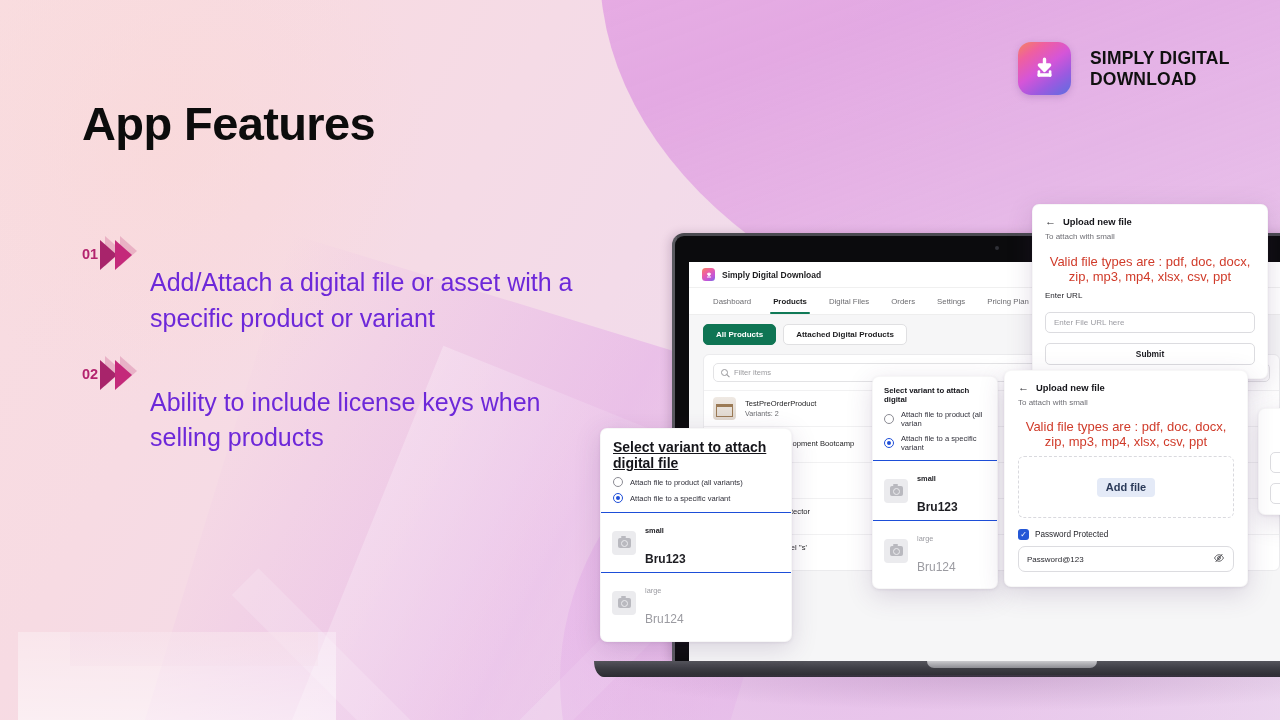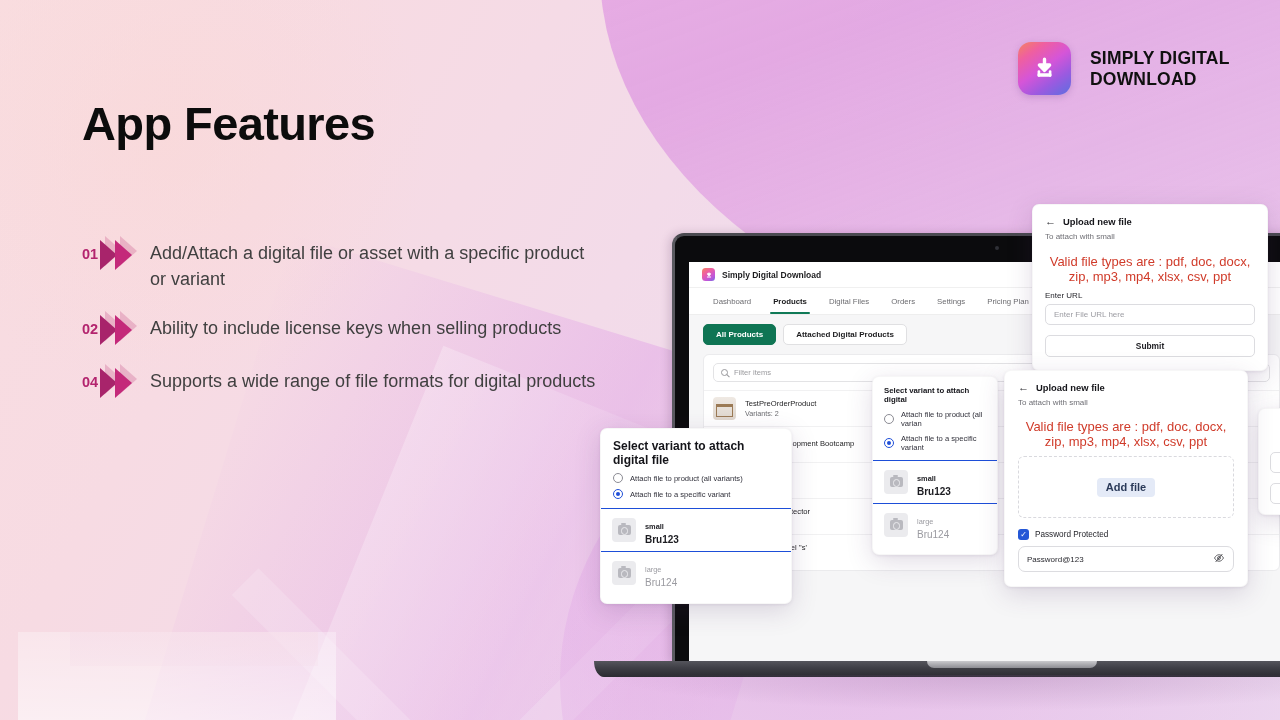--- a/index.html
+++ b/index.html
@@ -108,22 +108,23 @@
   }
   .cv.c1 { left: 0; border-left-color: #a8246b; }
   .cv.c2 { left: 15px; border-left-color: #c4297a; }
   .cv.sh1 { left: 5px; top: -4px; border-left-color: rgba(181,31,106,.22); }
   .cv.sh2 { left: 20px; top: -4px; border-left-color: rgba(181,31,106,.22); }
   .feature-num {
     position: absolute; left: 0; top: 6px; z-index: 3;
     font-size: 14.5px; font-weight: bold; color: #b3246e;
   }
   .feature-text {
-    font-size: 18px; line-height: 1.43; color: #404040;
+    font-size: 25px; line-height: 1.43; color: #6d28d9;
     padding-top: 1px;
+    margin-top: 24px;
   }
 
   
   #laptop { position: absolute; left: 672px; top: 233px; width: 640px; height: 440px; }
   .laptop-lid {
     position: absolute; left: 0; top: 0; width: 625px; height: 430px;
     background: #0b0b0d;
     border-radius: 12px 12px 2px 2px;
     border-top: 3px solid #4a4a50;
     border-left: 3px solid #5a5a60;
@@ -266,21 +267,21 @@
   .radio.checked { border-color: #1f4fd8; }
   .radio.checked::after {
     content: ""; width: 4.4px; height: 4.4px; border-radius: 50%; background: #1f4fd8;
   }
   .radio-label { font-size: 7.6px; color: #30303a; }
   .var-row {
     display: flex; align-items: center; gap: 9px; padding: 6px 11px;
     border-top: 1px solid #1d4ed8;
   }
   .var-name { font-size: 7.4px; font-weight: bold; color: #1d1d22; }
-  .var-sku { font-size: 10px; font-weight: bold; color: #1d1d22; margin-top: 1px; }
+  .var-sku { font-size: 12px; font-weight: bold; color: #1d1d22; margin-top: 15px; }
   .var-row.dim .var-name, .var-row.dim .var-sku { color: #9b9ba1; font-weight: normal; }
 
   .cam-ico {
     width: 24px; height: 24px; border-radius: 4px; background: #ebebee;
     display: flex; align-items: center; justify-content: center; flex: 0 0 24px;
   }
   .cam-glyph { width: 13px; height: 10px; border-radius: 2px; background: #b9b9bf; position: relative; }
   .cam-glyph::before {
     content:""; position: absolute; left: 3.8px; top: 2.4px;
     width: 5.2px; height: 5.2px; border-radius: 50%;
@@ -362,34 +363,20 @@
             <div class="cv sh2"></div>
           <div class="cv c1"></div>
             <div class="cv c2"></div>
         </div>
       </div>
     </div>
     <div class="feature-text">Ability to include license keys when selling products</div>
   </div>
 
 
-  <div class="feature">
-    <div class="feature-marker">
-      <div class="feature-num">04</div>
-      <div class="chev-group">
-        <div class="chev-pair">
-          <div class="cv sh1"></div>
-            <div class="cv sh2"></div>
-          <div class="cv c1"></div>
-            <div class="cv c2"></div>
-        </div>
-      </div>
-    </div>
-    <div class="feature-text">Supports a wide range of file formats for digital products</div>
-  </div>
 
 </div>
 
 <div id="laptop">
   <div class="laptop-lid">
     <div class="laptop-cam"></div>
     <div class="laptop-screen">
 
       <div class="app-topbar">
         <div class="mini-logo">
@@ -530,21 +517,21 @@
 </div>
 
 <div class="card" style="left:1032px; top:204px; width:236px; padding:11px 12px 13px 12px;">
   <div class="card-title">
     <span class="back-arrow">←</span>
     <span>Upload new file</span>
   </div>
   <div class="card-sub">To attach with small</div>
   <div class="valid-types" style="margin-top:13px;">Valid file types are : pdf, doc, docx, zip, mp3, mp4, xlsx, csv, ppt</div>
   <div class="field-label" style="margin-top:7px;">Enter URL</div>
-  <div class="text-input" style="margin-top:4px;">Enter File URL here</div>
+  <div class="text-input" style="margin-top:12px;">Enter File URL here</div>
   <div class="btn-outline" style="margin-top:10px;">Submit</div>
 </div>
 
 <div class="card" style="left:1004px; top:370px; width:244px; padding:11px 13px 14px 13px;">
   <div class="card-title">
     <span class="back-arrow">←</span>
     <span>Upload new file</span>
   </div>
   <div class="card-sub">To attach with small</div>
   <div class="valid-types" style="margin-top:12px;">Valid file types are : pdf, doc, docx, zip, mp3, mp4, xlsx, csv, ppt</div>
@@ -562,21 +549,21 @@
         <path d="M2.5 10c2-3.6 4.6-5.4 7.5-5.4s5.5 1.8 7.5 5.4c-2 3.6-4.6 5.4-7.5 5.4S4.5 13.6 2.5 10z" fill="none" stroke="#2a2a30" stroke-width="1.2"></path>
         <circle cx="10" cy="10" r="2.4" fill="none" stroke="#2a2a30" stroke-width="1.2"></circle>
         <path d="M4.4 16.6 L15.6 3.4" stroke="#2a2a30" stroke-width="1.3"></path>
       </svg>
     </span>
   </div>
 </div>
 
 <div class="card" style="left:600px; top:428px; width:192px; padding:10px 0 9px 0;">
   <div style="padding:0 12px;">
-    <div class="card-title" style="font-size:12px;">Select variant to attach digital file</div>
+    <div class="card-title" style="font-size:14px;text-decoration:underline;">Select variant to attach digital file</div>
     <div class="radio-row">
       <span class="radio"></span>
       <span class="radio-label">Attach file to product (all variants)</span>
     </div>
     <div class="radio-row">
       <span class="radio checked"></span>
       <span class="radio-label">Attach file to a specific variant</span>
     </div>
   </div>
   <div style="margin-top:9px;">

